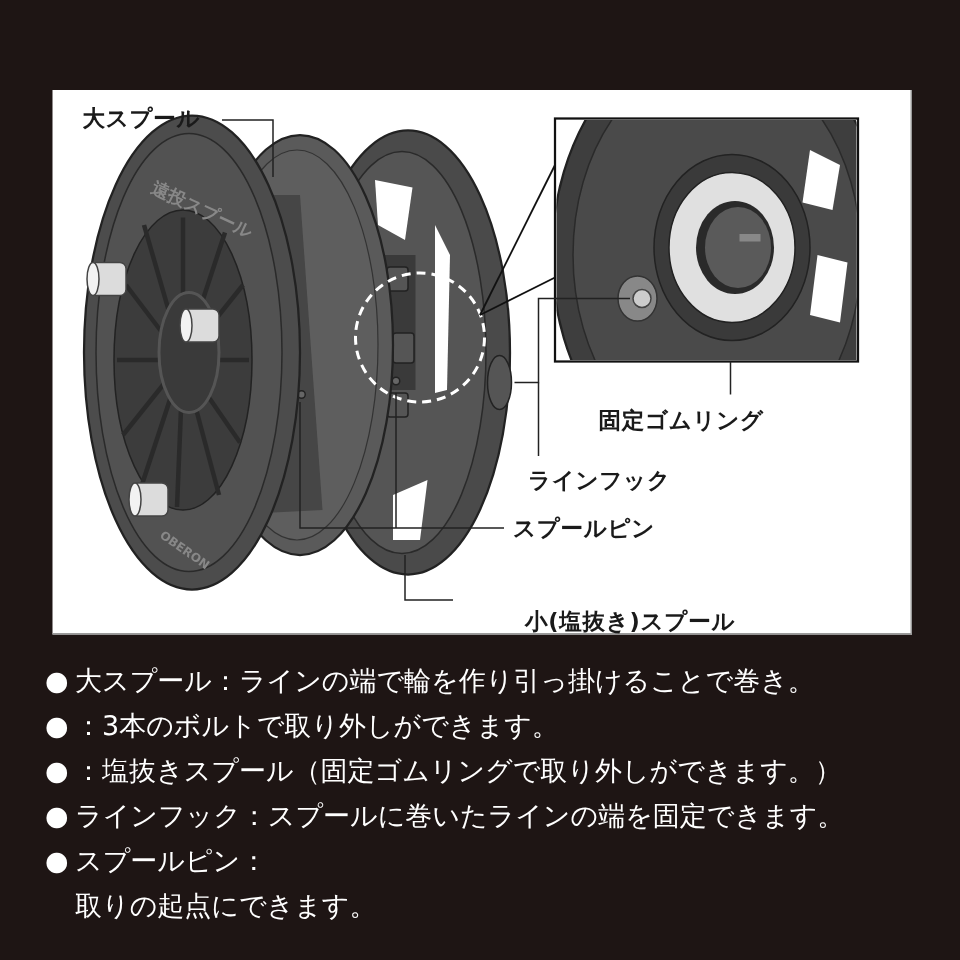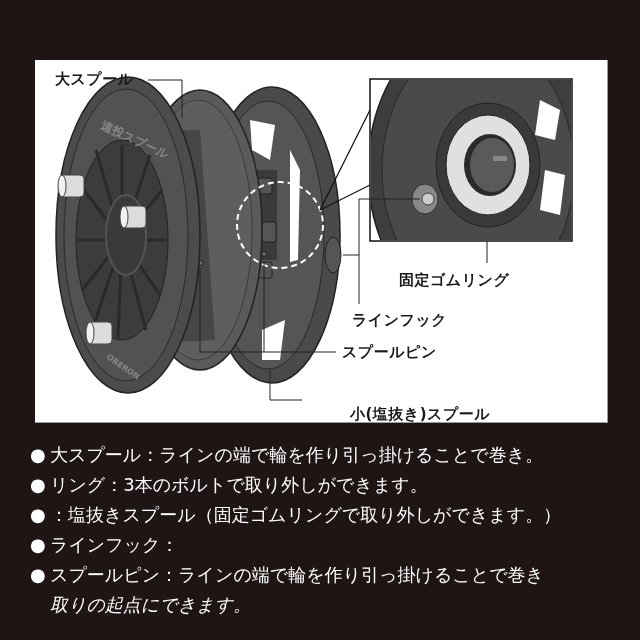--- a/index.html
+++ b/index.html
@@ -24,21 +24,21 @@
     letter-spacing: 0.5px;
   }
   .notes {
     position: absolute; left: 30px; top: 440px; width: 590px;
     color: #ffffff; font-size: 18px; line-height: 30px;
   }
   .note { white-space: nowrap; display: flex; }
   .bullet { display: inline-block; width: 20px; }
   .note-term { }
   .note-desc { }
-  .cont { padding-left: 20px; font-style: italic; }
+  .cont { padding-left: 20px; }
 </style>
 </head>
 <body>
 
 <div class="panel"></div>
 
 <svg class="diagram" viewBox="0 0 640 640" xmlns="http://www.w3.org/2000/svg">
 
   <g>
     <ellipse cx="272" cy="235" rx="68" ry="148" fill="#4a4a4a" stroke="#222" stroke-width="1.5"></ellipse>
@@ -138,36 +138,35 @@
 
 <div class="notes">
   <div class="note">
     <span class="bullet">●</span>
     <span class="note-term">大スプール</span>
     <span>：</span>
     <span class="note-desc">ラインの端で輪を作り引っ掛けることで巻き。</span>
   </div>
   <div class="note">
     <span class="bullet">●</span>
-    <span class="note-term">リング</span>
     <span>：</span>
     <span class="note-desc">3本のボルトで取り外しができます。</span>
   </div>
   <div class="note">
     <span class="bullet">●</span>
     <span>：</span>
     <span class="note-desc">塩抜きスプール（固定ゴムリングで取り外しができます。）</span>
   </div>
   <div class="note">
     <span class="bullet">●</span>
     <span class="note-term">ラインフック</span>
     <span>：</span>
+    <span class="note-desc">スプールに巻いたラインの端を固定できます。</span>
   </div>
   <div class="note">
     <span class="bullet">●</span>
     <span class="note-term">スプールピン</span>
     <span>：</span>
-    <span class="note-desc">ラインの端で輪を作り引っ掛けることで巻き</span>
   </div>
   <div class="note cont">
     <span class="note-desc">取りの起点にできます。</span>
   </div>
 </div>
 
 </body></html>

